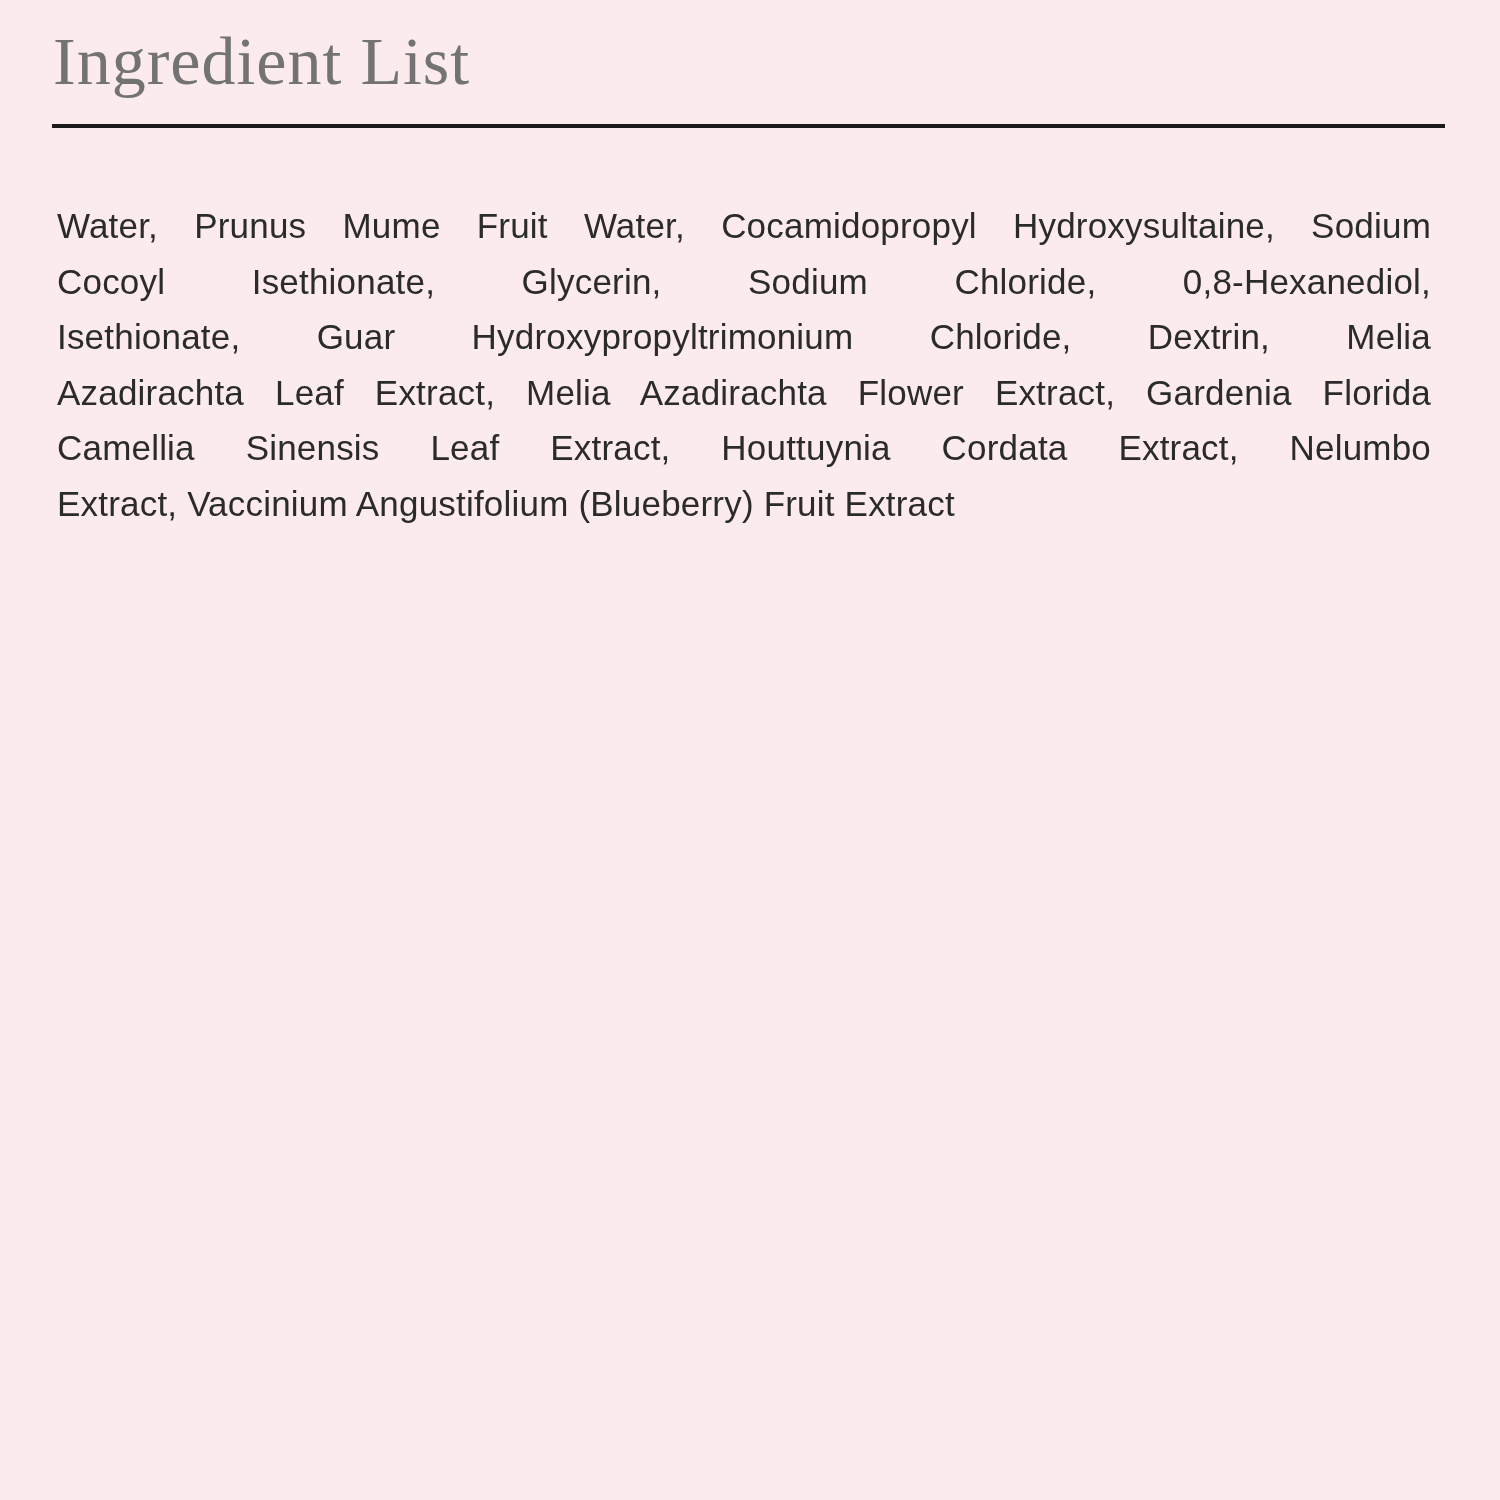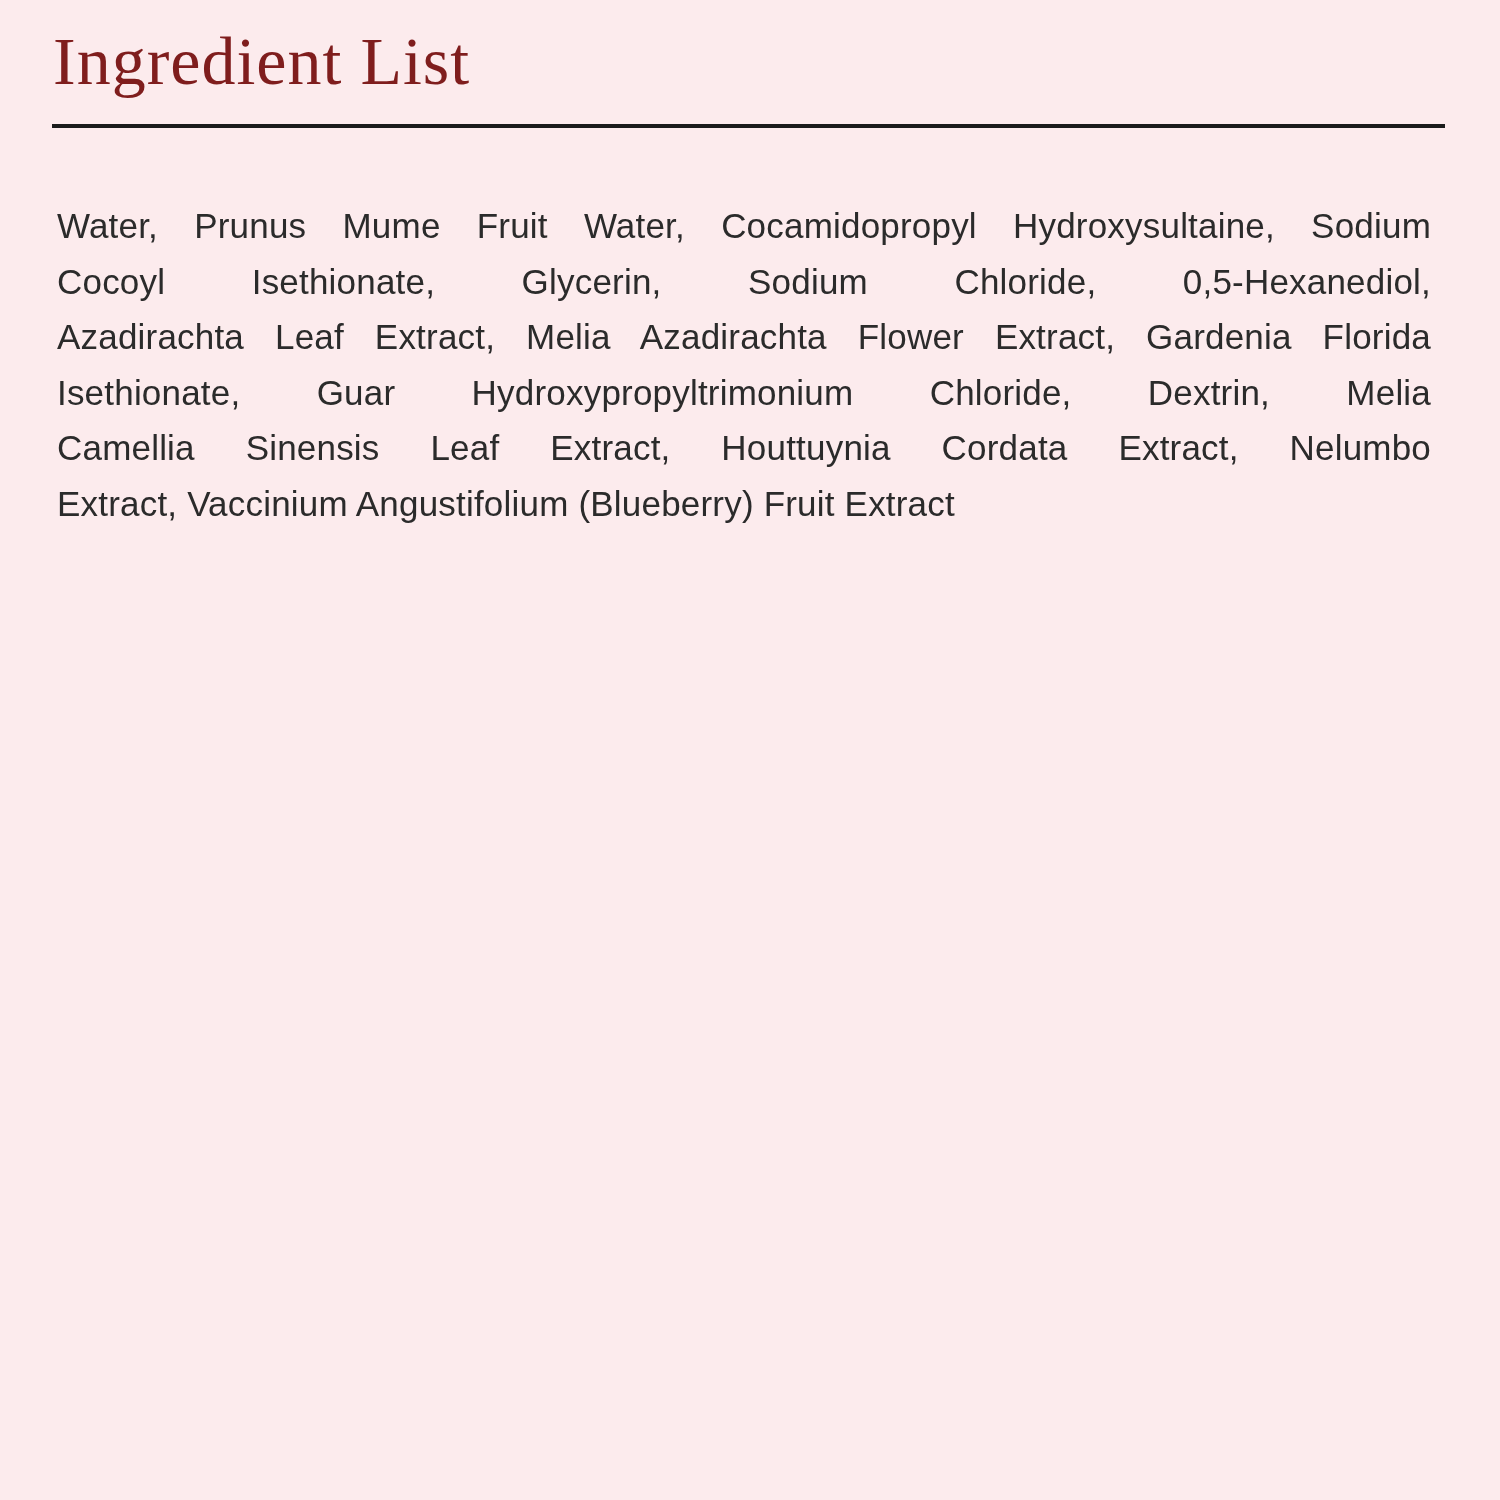--- a/index.html
+++ b/index.html
@@ -21,21 +21,21 @@
   .title {
     position: absolute;
     left: 53px;
     top: 24px;
     margin: 0;
     font-family: "Liberation Serif", serif;
     font-weight: 500;
     font-size: 68px;
     line-height: 1.1;
     letter-spacing: 1px;
-    color: #7f1d1d;
+    color: #737373;
   }
   .rule {
     position: absolute;
     left: 52px;
     top: 124px;
     width: 1393px;
     height: 4px;
     background: #1b1b1b;
   }
   .ingredients {
@@ -60,19 +60,19 @@
   }
 </style>
 </head>
 <body>
 
 <div class="page">
   <h1 class="title">Ingredient List</h1>
   <div class="rule"></div>
   <div class="ingredients">
       <div class="jline">Water, Prunus Mume Fruit Water, Cocamidopropyl Hydroxysultaine, Sodium</div>
-      <div class="jline">Cocoyl Isethionate, Glycerin, Sodium Chloride, 0,5-Hexanediol,</div>
+      <div class="jline">Cocoyl Isethionate, Glycerin, Sodium Chloride, 0,8-Hexanediol,</div>
+      <div class="jline">Isethionate, Guar Hydroxypropyltrimonium Chloride, Dextrin, Melia</div>
       <div class="jline">Azadirachta Leaf Extract, Melia Azadirachta Flower Extract, Gardenia Florida</div>
-      <div class="jline">Isethionate, Guar Hydroxypropyltrimonium Chloride, Dextrin, Melia</div>
       <div class="jline">Camellia Sinensis Leaf Extract, Houttuynia Cordata Extract, Nelumbo</div>
       <div class="jline last">Extract, Vaccinium Angustifolium (Blueberry) Fruit Extract</div>
     </div>
 </div>
 
 </body></html>

